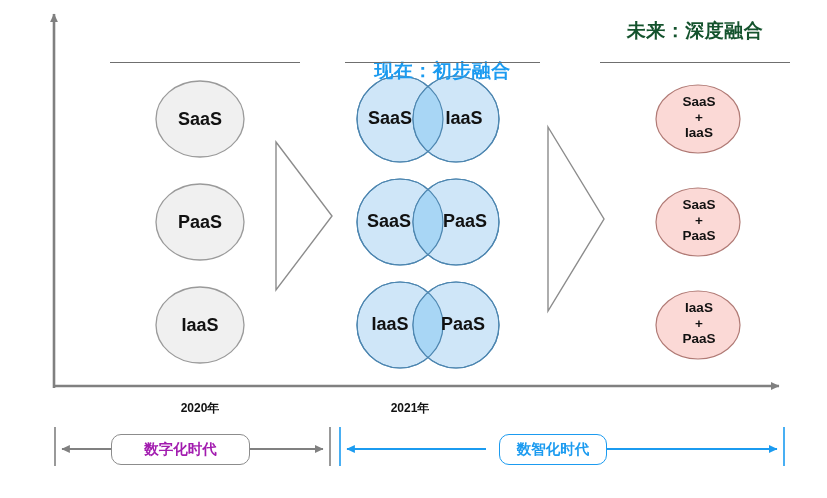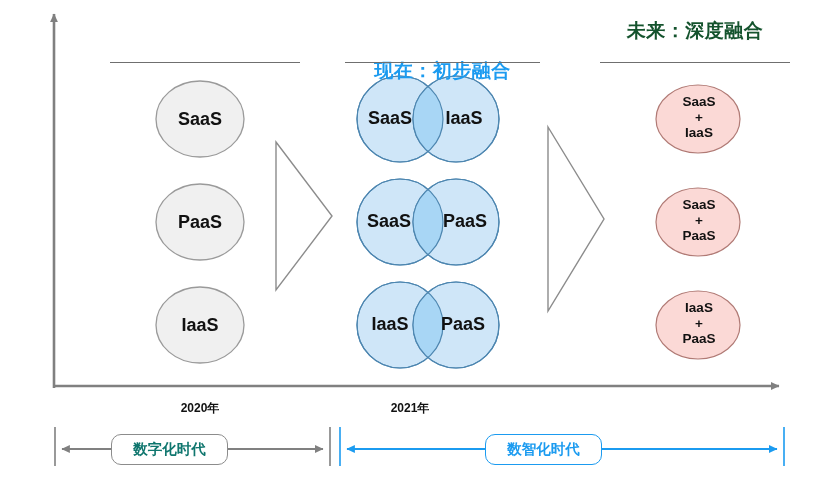--- a/index.html
+++ b/index.html
@@ -59,25 +59,25 @@
   #y-2021{left:360px;top:400px;width:100px;}
   #y-2025{left:655px;top:400px;width:90px;}
 
   
   .era-pill{
     position:absolute;display:flex;align-items:center;justify-content:center;
     box-sizing:border-box;border-radius:10px;background:#ffffff;
     font-size:14.5px;font-weight:bold;white-space:nowrap;
   }
   #era-digital{
-    left:111px;top:434px;width:117px;height:31px;
-    border:1.2px solid #8c8c8c;color:#0f766e;
+    left:111px;top:434px;width:139px;height:31px;
+    border:1.2px solid #8c8c8c;color:#a21caf;
   }
   #era-intel{
-    left:485px;top:434px;width:117px;height:31px;
+    left:499px;top:434px;width:108px;height:31px;
     border:1.3px solid #1b9bf0;color:#1b9bf0;
   }
 </style>
 </head>
 <body>
 
 <div class="stage">
 
   <svg class="svg-layer" viewBox="0 0 827 498">
 

